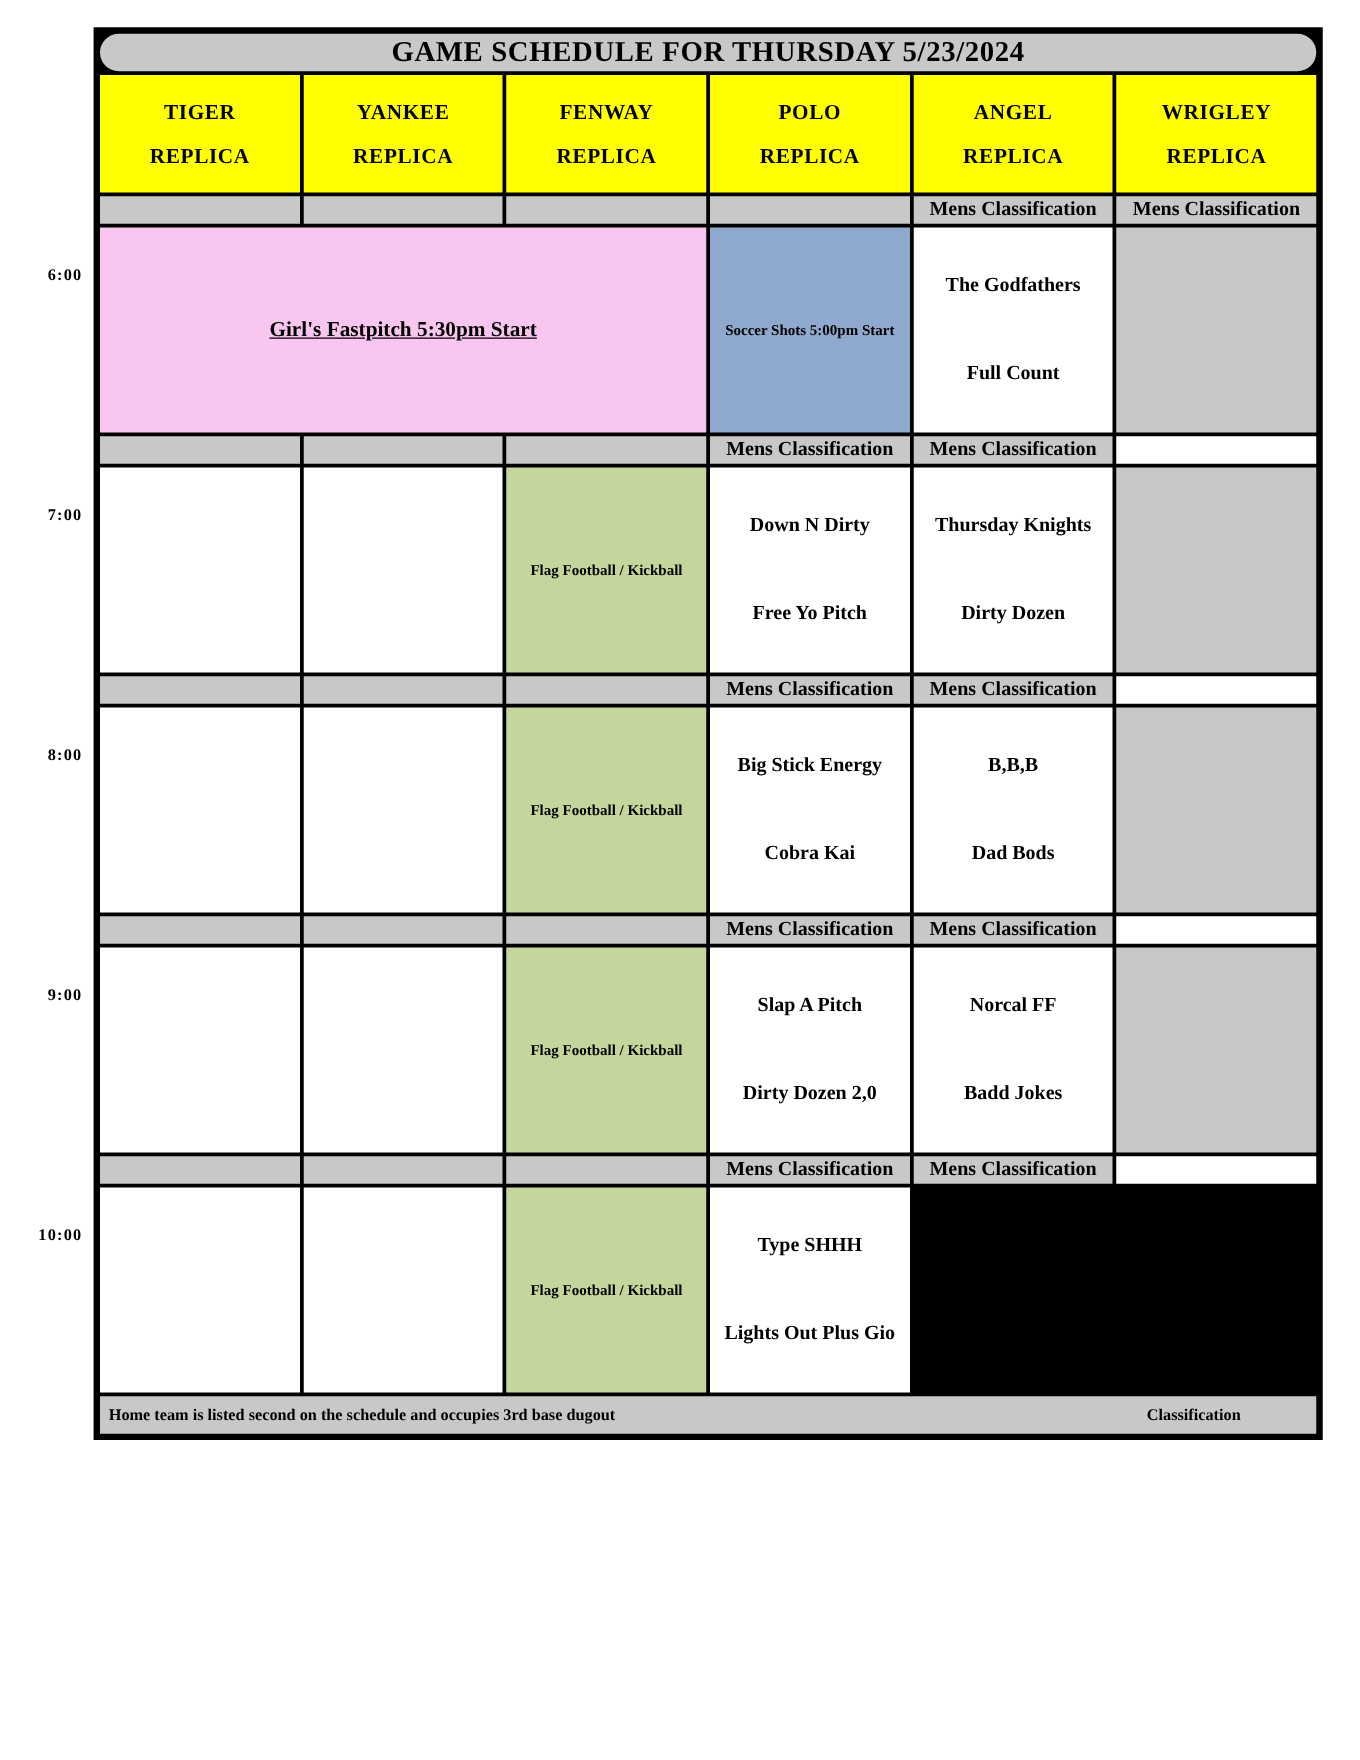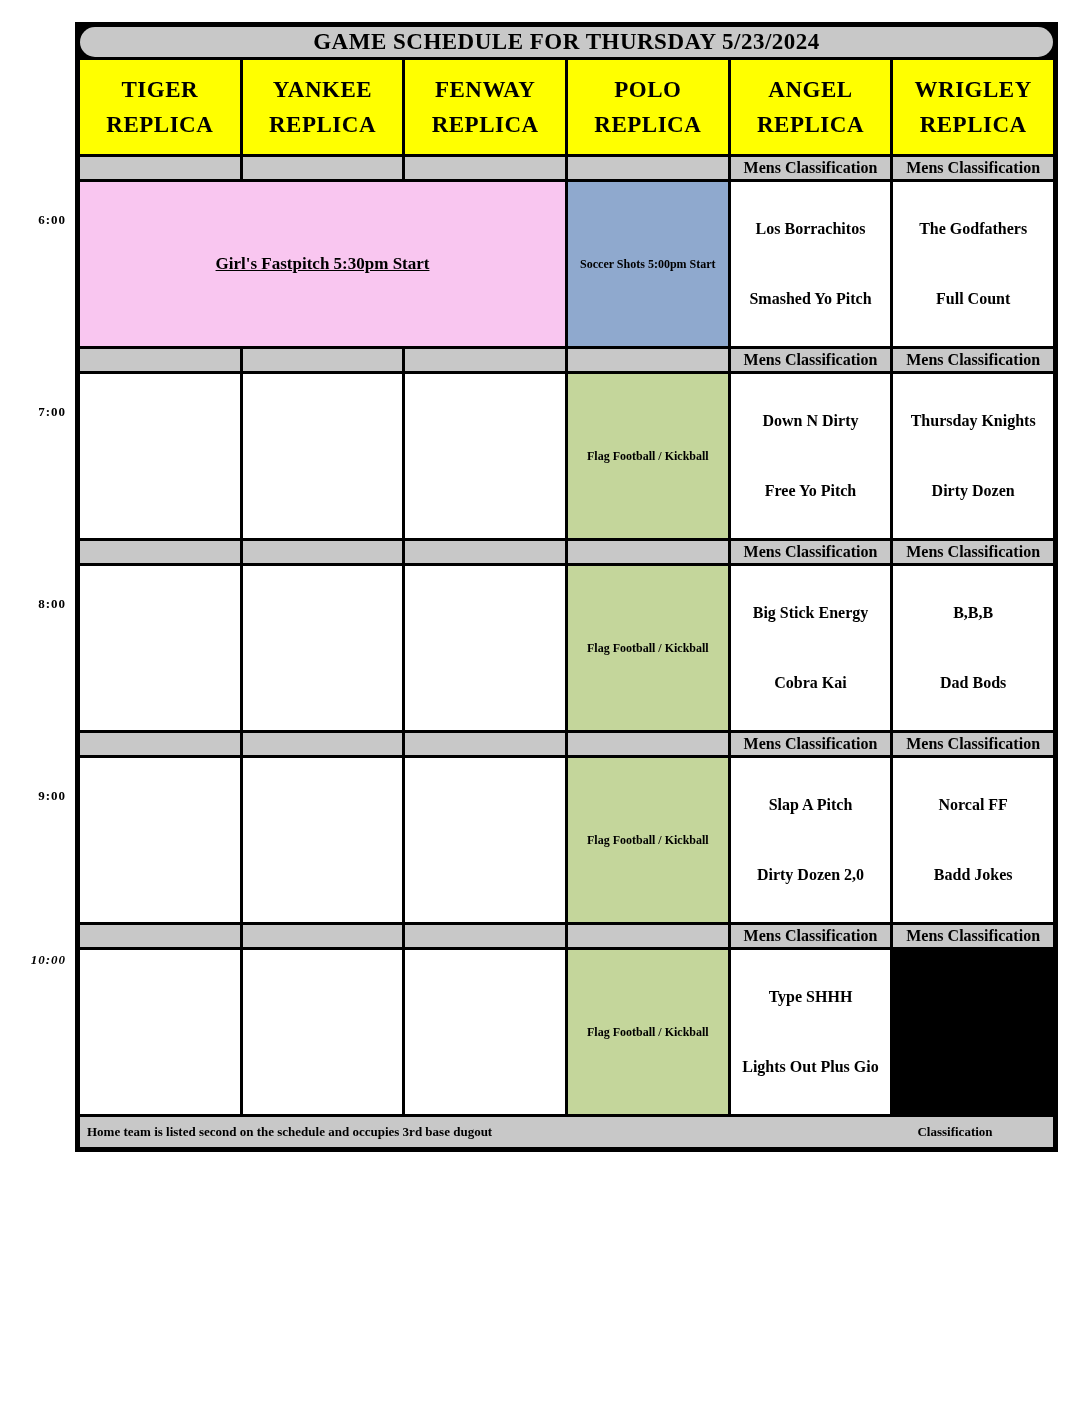--- a/index.html
+++ b/index.html
@@ -12,40 +12,40 @@
     background:#000; border:5px solid #000;
     display:grid;
     grid-template-columns:repeat(6,1fr);
     grid-template-rows:30px 94px 22px 164px 22px 164px 22px 164px 22px 164px 22px 164px 30px;
     gap:3px;
   }
   .title-cell{ grid-column:1/-1; background:#C8C8C8; display:flex;
     align-items:center; justify-content:center; font-size:23px; letter-spacing:.5px;border-radius:15px; }
   .head-cell{ background:#FFFF00; display:flex; flex-direction:column;
     align-items:center; justify-content:space-around; padding:12px 16px;
-    font-size:23px; letter-spacing:.5px; text-align:center; }
+    font-size:17px; letter-spacing:.5px; text-align:center; }
   .sep-cell{ background:#C8C8C8; display:flex; align-items:center;
     justify-content:center; font-size:16px; }
   .empty-cell{ background:#ffffff; }
   .event-cell{ display:flex; align-items:center; justify-content:center;
     text-align:center; font-size:12px; padding:0 10px; }
   .event-pink{ grid-column:span 3; background:#F9C6F0; font-size:17px;text-decoration:underline; }
   .event-blue{ background:#8FA9CE; }
   .event-green{ background:#C4D69B; }
   .game-cell{ background:#ffffff; display:flex; flex-direction:column;
     align-items:center; justify-content:space-around; text-align:center;
     font-size:16px; padding:12px 6px; }
   .team{ line-height:1.15; }
   .footer-cell{ grid-column:1/-1; background:#C8C8C8; position:relative;
     display:flex; align-items:center; font-size:13px; padding-left:7px; }
   .footer-classification{ position:absolute; right:28px; width:140px; text-align:center; }
 
   .time-label{ position:absolute; left:0; width:66px; text-align:right;
     font-size:13px; letter-spacing:1px; }
-  .t0{ top:212px; } .t1{ top:404px; } .t2{ top:596px; } .t3{ top:788px; } .t4{ top:952px;font-style:italic; }
+  .t0{ top:212px; } .t1{ top:404px; } .t2{ top:596px; } .t3{ top:788px; } .t4{ top:980px; }
 </style>
 </head>
 <body>
 
 <div class="time-label t0">6:00</div>
 <div class="time-label t1">7:00</div>
 <div class="time-label t2">8:00</div>
 <div class="time-label t3">9:00</div>
 <div class="time-label t4">10:00</div>
 
@@ -80,24 +80,20 @@
 
   <div class="sep-cell"></div>
   <div class="sep-cell"></div>
   <div class="sep-cell"></div>
   <div class="sep-cell"></div>
   <div class="sep-cell">Mens Classification</div>
   <div class="sep-cell">Mens Classification</div>
 
   <div class="event-cell event-pink">Girl's Fastpitch 5:30pm Start</div>
   <div class="event-cell event-blue">Soccer Shots 5:00pm Start</div>
-  <div class="game-cell">
-    <span class="team">Los Borrachitos</span>
-    <span class="team">Smashed Yo Pitch</span>
-  </div>
   <div class="game-cell">
     <span class="team">The Godfathers</span>
     <span class="team">Full Count</span>
   </div>
 
   <div class="sep-cell"></div>
   <div class="sep-cell"></div>
   <div class="sep-cell"></div>
   <div class="sep-cell"></div>
   <div class="sep-cell">Mens Classification</div>

